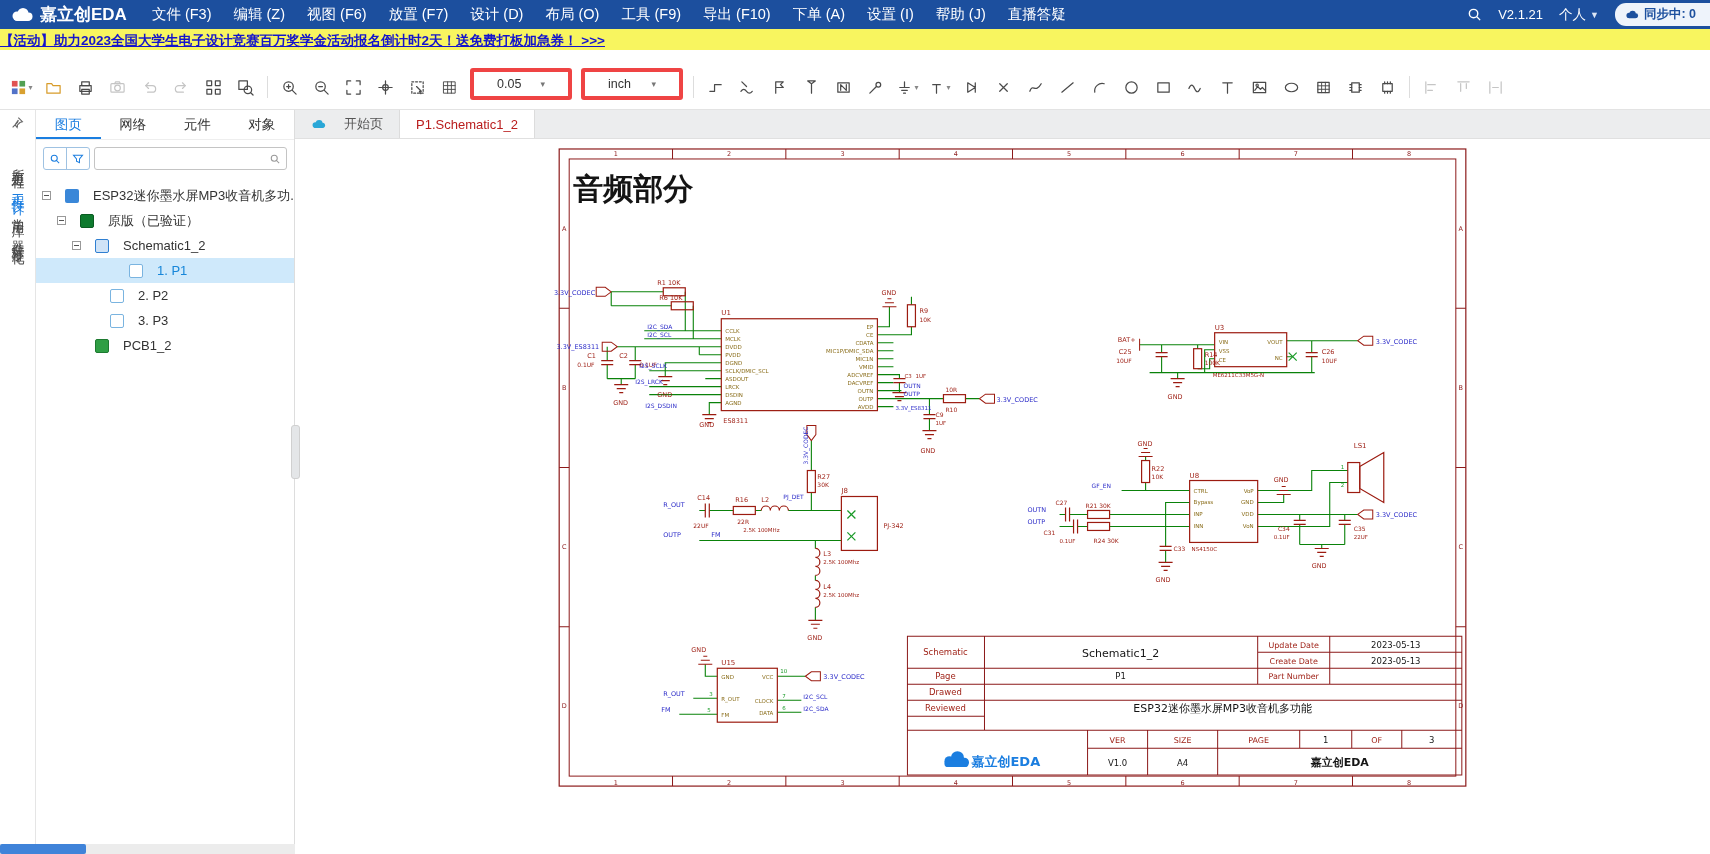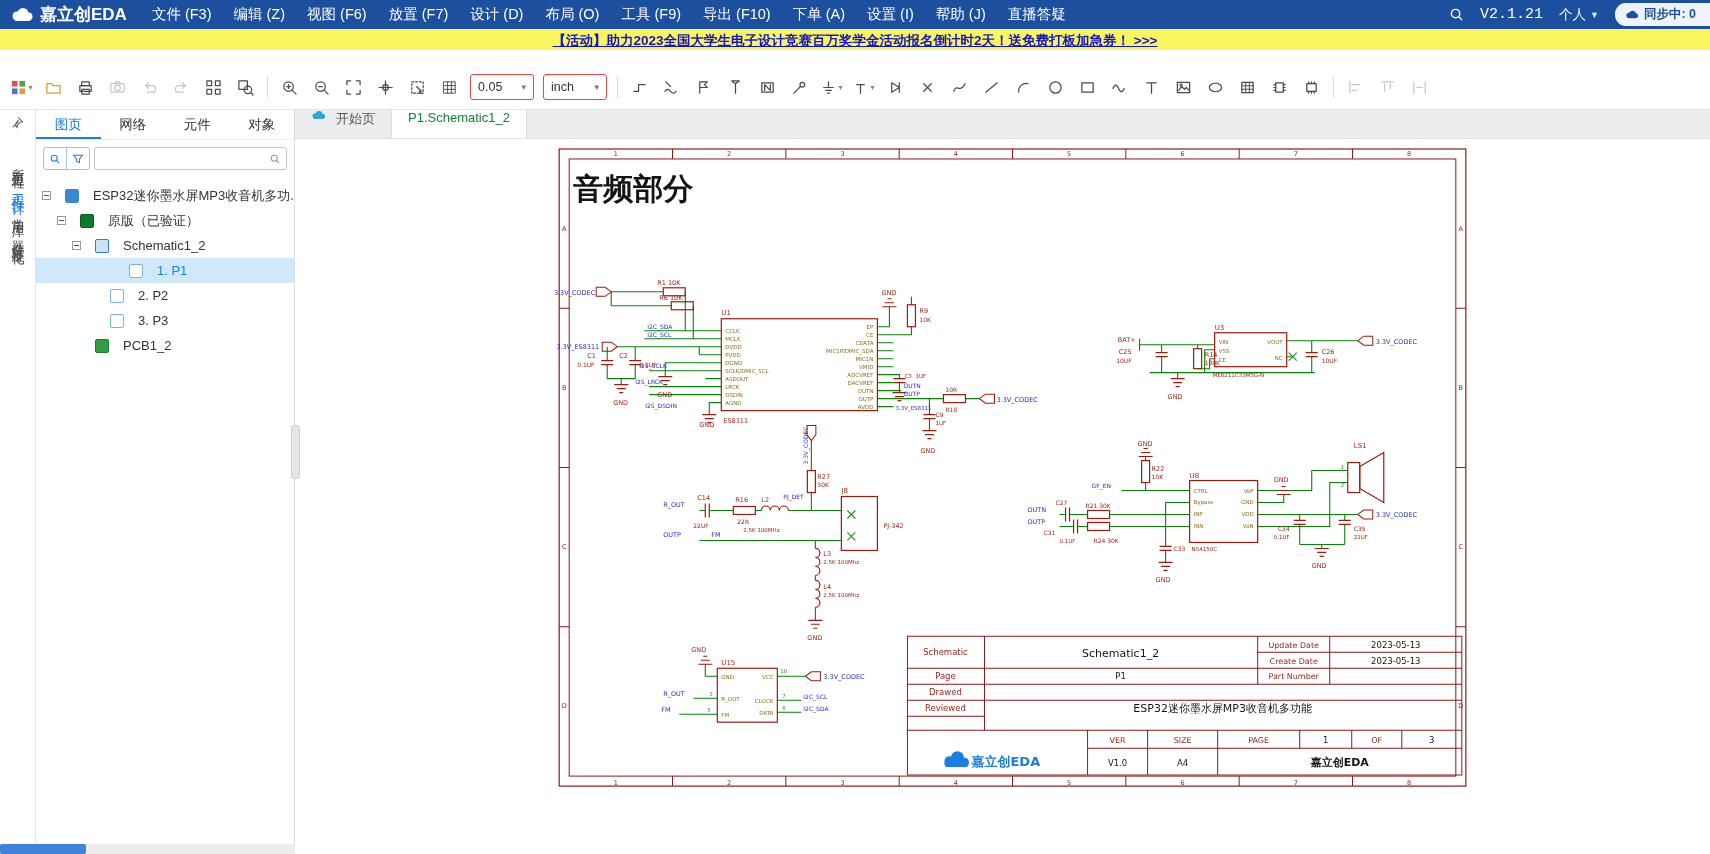--- a/index.html
+++ b/index.html
@@ -4,35 +4,35 @@
 <style>
   html,body{margin:0;padding:0;background:#fff;}
   .app{position:relative;width:1710px;height:854px;overflow:hidden;font-family:"Liberation Sans",sans-serif;background:#fff;}
   
   .menubar{position:absolute;top:0;left:0;right:0;height:29px;background:#1c4f9e;display:flex;align-items:center;color:#fff;}
   .logo{display:flex;align-items:center;gap:6px;padding:0 14px 0 10px;font-weight:bold;font-size:17px;white-space:nowrap;}
   .menu-items{display:flex;align-items:center;}
   .menu-item{padding:0 11px;font-size:14.5px;white-space:nowrap;cursor:default;}
   .menubar-right{margin-left:auto;display:flex;align-items:center;gap:16px;}
   .mb-search{display:flex;align-items:center;}
-  .version{font-size:15px;font-family:Liberation Mono, monospace;}
+  .version{font-size:13px;}
   .account{font-size:13.5px;display:flex;align-items:center;gap:4px;}
   .caret-down{font-size:9px;color:#dce6f5;}
   .sync-pill{background:#eef3fb;color:#1c4f9e;border-radius:11px 0 0 11px;padding:3px 14px 3px 10px;font-size:12.5px;display:flex;align-items:center;gap:5px;font-weight:bold;}
   
-  .banner{position:absolute;top:29px;left:0;right:0;height:21px;background:#f8f55f;text-align:center;line-height:21px;}
+  .banner{position:absolute;top:29px;left:0;right:0;height:21px;background:#f8f55f;text-align:left;line-height:21px;}
   .banner a{color:#1414cc;font-size:13.5px;font-weight:bold;text-decoration:underline;cursor:pointer;}
   
   .toolbar{position:absolute;top:50px;left:0;right:0;height:60px;background:#fff;border-bottom:1px solid #e3e3e3;display:flex;align-items:flex-end;padding:0 0 7px 6px;gap:1px;box-sizing:border-box;}
   .tb{width:31px;height:30px;display:flex;align-items:center;justify-content:center;border-radius:3px;flex:none;}
   .tb svg{width:17px;height:17px;stroke:#4a4a4a;fill:none;stroke-width:1.3;stroke-linecap:round;stroke-linejoin:round;}
   .tb.disabled svg{stroke:#c5c5c5;}
   .tb .tbcaret{font-size:8px;color:#888;margin-left:1px;}
   .tb-sep{width:1px;height:22px;background:#ddd;margin:0 5px 4px 5px;flex:none;align-self:flex-end;}
-  .tb-select{height:24px;border:1px solid #ef4444;border-radius:3px;display:flex;align-items:center;justify-content:space-between;padding:0 7px;font-size:12.5px;color:#333;gap:8px;margin:0 4px 2px 4px;min-width:48px;flex:none;}
+  .tb-select{height:24px;border:4px solid #ef4444;border-radius:3px;display:flex;align-items:center;justify-content:space-between;padding:0 23px;font-size:12.5px;color:#333;gap:8px;margin:0 4px 2px 4px;min-width:48px;flex:none;}
   .tb-select .tbcaret{font-size:9px;color:#777;}
   
   .workspace{position:absolute;top:110px;left:0;right:0;bottom:0;display:flex;}
   .activitybar{width:36px;background:#fff;border-right:1px solid #e5e5e5;display:flex;flex-direction:column;align-items:center;padding-top:5px;box-sizing:border-box;flex:none;}
   .pin-btn{margin-bottom:12px;}
   .pin-btn svg{width:13px;height:13px;stroke:#666;fill:none;stroke-width:1.4;}
   .act-item{writing-mode:vertical-rl;text-orientation:upright;font-size:13px;color:#444;margin:13px 0;letter-spacing:3px;cursor:default;}
   .act-item.active{color:#1b7ee0;}
   .sidepanel{width:259px;background:#fff;border-right:1px solid #ddd;display:flex;flex-direction:column;box-sizing:border-box;flex:none;}
   .panel-tabs{display:flex;height:29px;border-bottom:1px solid #eee;align-items:stretch;flex:none;}
@@ -58,22 +58,22 @@
   .tree-icon[data-icon="schematic"]{background:#cfe3f7;border:1px solid #2f7fd1;}
   .tree-icon[data-icon="page"]{background:#fff;border:1px solid #7ab4e0;}
   .tree-icon[data-icon="pcb"]{background:#2f9e44;border:1px solid #1d7a30;}
   .tlabel{overflow:hidden;text-overflow:clip;}
   .panel-hscroll{position:absolute;left:0;bottom:0;width:295px;height:10px;background:#ececec;}
   .panel-hscroll .thumb{position:absolute;left:0;top:0;width:86px;height:10px;background:#3f83d9;border-radius:2px;}
   .resize-grip{position:absolute;left:291px;top:315px;width:7px;height:52px;background:#e4e6e8;border:1px solid #d0d0d0;border-radius:3px;}
   
   .main{flex:1;display:flex;flex-direction:column;min-width:0;background:#fff;}
   .doctabs{height:28px;background:#ecedee;display:flex;align-items:stretch;border-bottom:1px solid #e0e0e0;flex:none;}
-  .doctab{display:flex;align-items:flex-start;padding:0 16px;font-size:13px;color:#555;gap:10px;border-right:1px solid #dcdcdc;cursor:default;white-space:nowrap;}
-  .doctab.active{background:#fff;color:#15803d;}
+  .doctab{display:flex;align-items:center;padding:0 16px;font-size:13px;color:#555;gap:18px;border-right:1px solid #dcdcdc;cursor:default;white-space:nowrap;}
+  .doctab.active{background:#fff;color:#b91c1c;}
   .doctab .dt-icon{display:none;align-items:center;}
   .doctab[data-icon="cloud"] .dt-icon{display:flex;}
   .canvas{flex:1;position:relative;background:#fff;min-height:0;}
   #schem{position:absolute;left:0;top:0;width:100%;height:100%;}
   #schem text{font-family:"DejaVu Sans",sans-serif;}
 </style>
 </head>
 <body>
 
 <div class="app">

